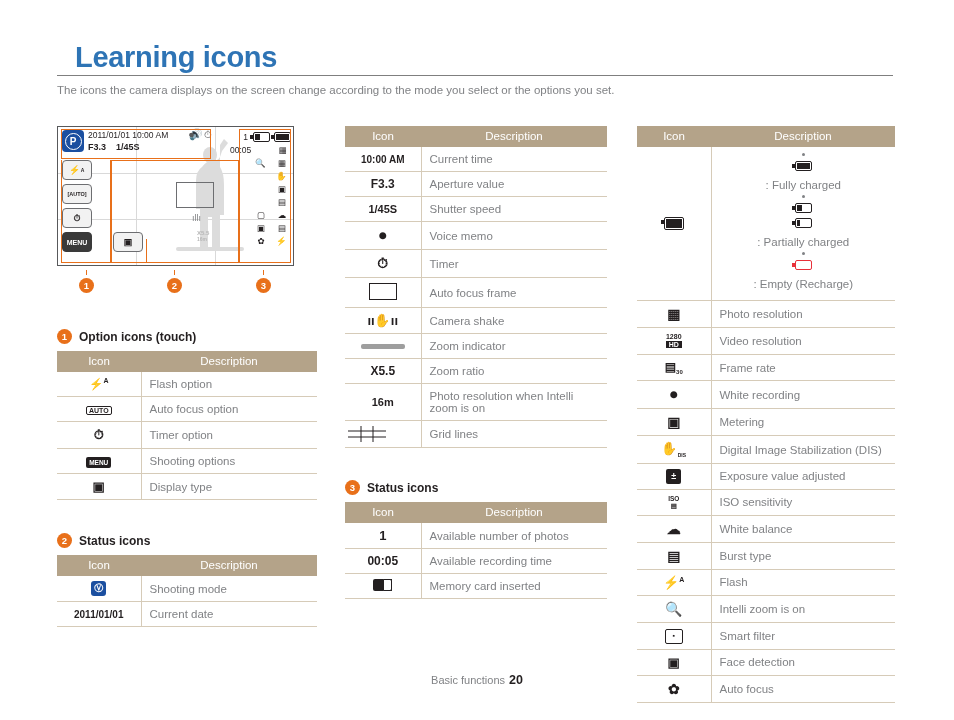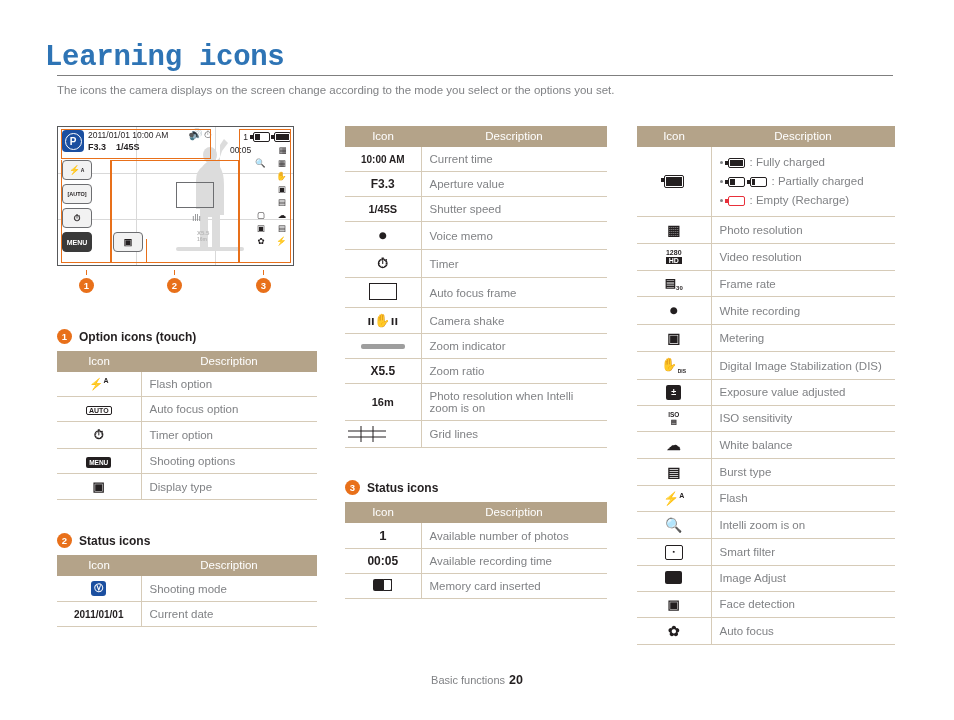--- a/index.html
+++ b/index.html
@@ -5,24 +5,23 @@
   html,body{margin:0;padding:0;}
   body{
     width:954px;height:720px;background:#ffffff;
     font-family:"Liberation Sans", sans-serif;
     color:#58595b;overflow:hidden;position:relative;
   }
   .page{position:absolute;left:0;top:0;width:954px;height:720px;}
 
   
   .title{
-    position:absolute;left:45px;top:41px;
+    position:absolute;left:75px;top:41px;
     font-size:29px;font-weight:bold;color:#2e74b5;
     letter-spacing:-0.3px;
-    font-family:Liberation Mono, monospace;
   }
   .title-rule{
     position:absolute;left:57px;top:75px;width:836px;height:1px;
     background:#7f7f7f;
   }
   .subtitle{
     position:absolute;left:57px;top:84px;width:840px;
     font-size:11.5px;color:#808285;
   }
 
@@ -139,21 +138,21 @@
   .bat{display:inline-block;vertical-align:middle;position:relative;
        width:17px;height:10px;border:1.5px solid #231f20;border-radius:2px;box-sizing:border-box;}
   .bat:after{content:"";position:absolute;left:-4px;top:2px;width:3px;height:4px;background:#231f20;}
   .bat i{position:absolute;left:1px;top:1px;bottom:1px;background:#231f20;display:block;}
   .bat.full i{right:1px;}
   .bat.half i{width:5px;}
   .bat.low i{width:3px;}
   .bat.empty{border-color:#e8303a;}
   .bat.empty:after{background:#e8303a;}
   .bullets{margin:0;padding:0;list-style:none;}
-  .bullets li{display:flex;align-items:center;gap:5px;line-height:19px;font-size:11.5px;color:#808285;}
+  .bullets li{display:flex;align-items:center;gap:5px;line-height:19px;font-size:11.5px;color:#808285;flex-direction:column;}
   .bullets li .dot{width:3px;height:3px;border-radius:50%;background:#808285;flex:none;}
   svg{display:block;}
 </style>
 </head>
 <body>
 
 <div class="page">
 
   <div class="title">Learning icons</div>
   <div class="title-rule"></div>
@@ -525,26 +524,20 @@
         <td class="c-icon" style="font-size:14px">🔍</td>
         <td>Intelli zoom is on</td>
       </tr>
       <tr>
         <td class="c-icon">
           <span style="display:inline-block;width:16px;height:13px;border:1.5px solid #231f20;border-radius:2px;font-size:7px;line-height:11px;">▪</span>
         </td>
         <td>Smart filter</td>
       </tr>
       <tr>
-        <td class="c-icon">
-          <span style="display:inline-block;width:17px;height:13px;background:#231f20;border-radius:2px;"></span>
-        </td>
-        <td>Image Adjust</td>
-      </tr>
-      <tr>
         <td class="c-icon" style="font-size:13px">▣</td>
         <td>Face detection</td>
       </tr>
       <tr>
         <td class="c-icon" style="font-size:14px">✿</td>
         <td>Auto focus</td>
       </tr>
     </tbody>
       </table>
   </div>

